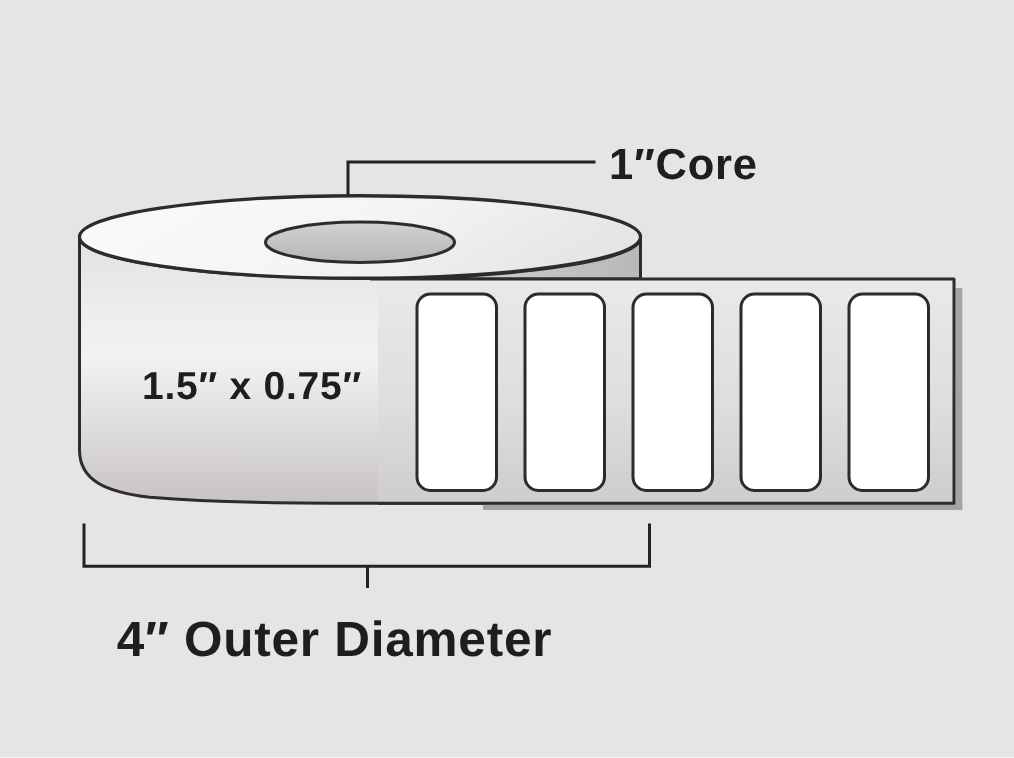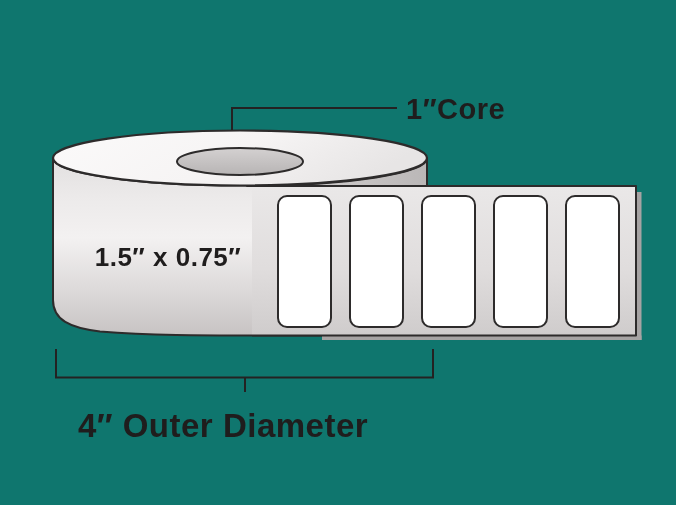--- a/index.html
+++ b/index.html
@@ -5,21 +5,21 @@
   html, body {
     margin: 0;
     padding: 0;
     background: #ffffff;
     font-family: "Liberation Sans", "DejaVu Sans", sans-serif;
   }
   .stage {
     position: relative;
     width: 676px;
     height: 505px;
-    background: #0f766e;
+    background: #e5e5e5;
     overflow: hidden;
     text-align: center;
   }
   svg { display: block; }
   .dim-text {
     font-family: "Liberation Sans", "DejaVu Sans", sans-serif;
     font-weight: bold;
     fill: #1f1d1d;
     letter-spacing: 0.5px;
   }

